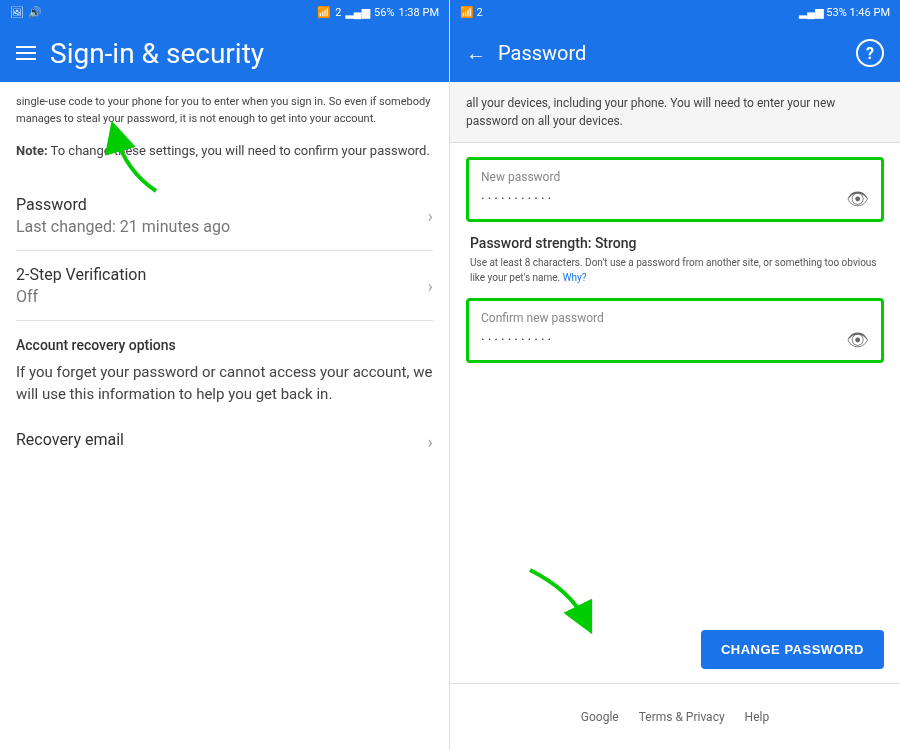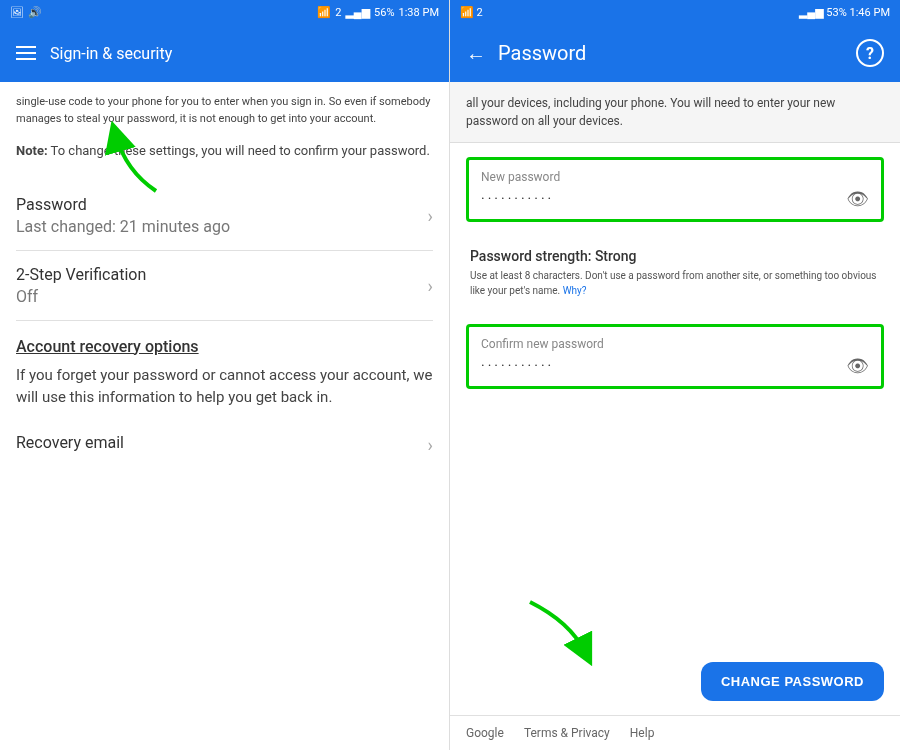--- a/index.html
+++ b/index.html
@@ -36,21 +36,21 @@
       padding: 12px 16px;
       gap: 14px;
       height: 58px;
     }
 
     .hamburger {
       display: flex; flex-direction: column; gap: 4px; cursor: pointer;
     }
     .hamburger span { display: block; width: 20px; height: 2px; background: #fff; }
 
-    .header-left-title { font-size: 16px; font-weight: 400; color: #fff; }
+    .header-left-title { font-size: 28px; font-weight: 400; color: #fff; }
 
     .left-content {
       flex: 1;
       padding: 12px 16px;
       overflow: hidden;
       background: #fff;
     }
 
     .left-body-text {
       font-size: 11px;
@@ -78,26 +78,25 @@
       position: relative;
     }
 
     .menu-item-info {}
     .menu-item-title { font-size: 16px; color: #333; margin-bottom: 3px; }
     .menu-item-subtitle { font-size: 16px; color: #777; }
 
     .chevron { font-size: 18px; color: #aaa; }
 
     .section-heading {
-      font-size: 16px;
+      font-size: 14px;
       font-weight: 500;
       color: #333;
       margin-top: 16px;
       margin-bottom: 8px;
-      text-decoration: underline;
     }
 
     .section-body-text {
       font-size: 15px;
       color: #444;
       line-height: 1.5;
       margin-bottom: 10px;
     }
 
     
@@ -155,21 +154,21 @@
       color: #444;
       line-height: 1.5;
       border-bottom: 1px solid #ddd;
     }
 
     .password-fields-area {
       flex: 1;
       padding: 14px 16px;
       display: flex;
       flex-direction: column;
-      gap: 20px;
+      gap: 7px;
     }
 
     .input-group {
       border: 3px solid #00cc00;
       border-radius: 4px;
       padding: 10px 12px;
       position: relative;
       background: #fff;
     }
 
@@ -225,29 +224,30 @@
     }
 
     .change-btn {
       background: #1a73e8;
       color: #fff;
       border: none;
       padding: 12px 20px;
       font-size: 13px;
       font-weight: 700;
       letter-spacing: 0.5px;
-      border-radius: 12px;
+      border-radius: 4px;
       cursor: pointer;
       text-transform: uppercase;
     }
 
     .footer-links {
-      padding: 10px 16px;
+      padding: 26px 16px;
       display: flex;
       gap: 20px;
+      justify-content: center;
       border-top: 1px solid #e0e0e0;
       background: #fff;
     }
 
     .footer-link {
       font-size: 12px;
       color: #666;
       cursor: pointer;
       text-decoration: none;
     }

